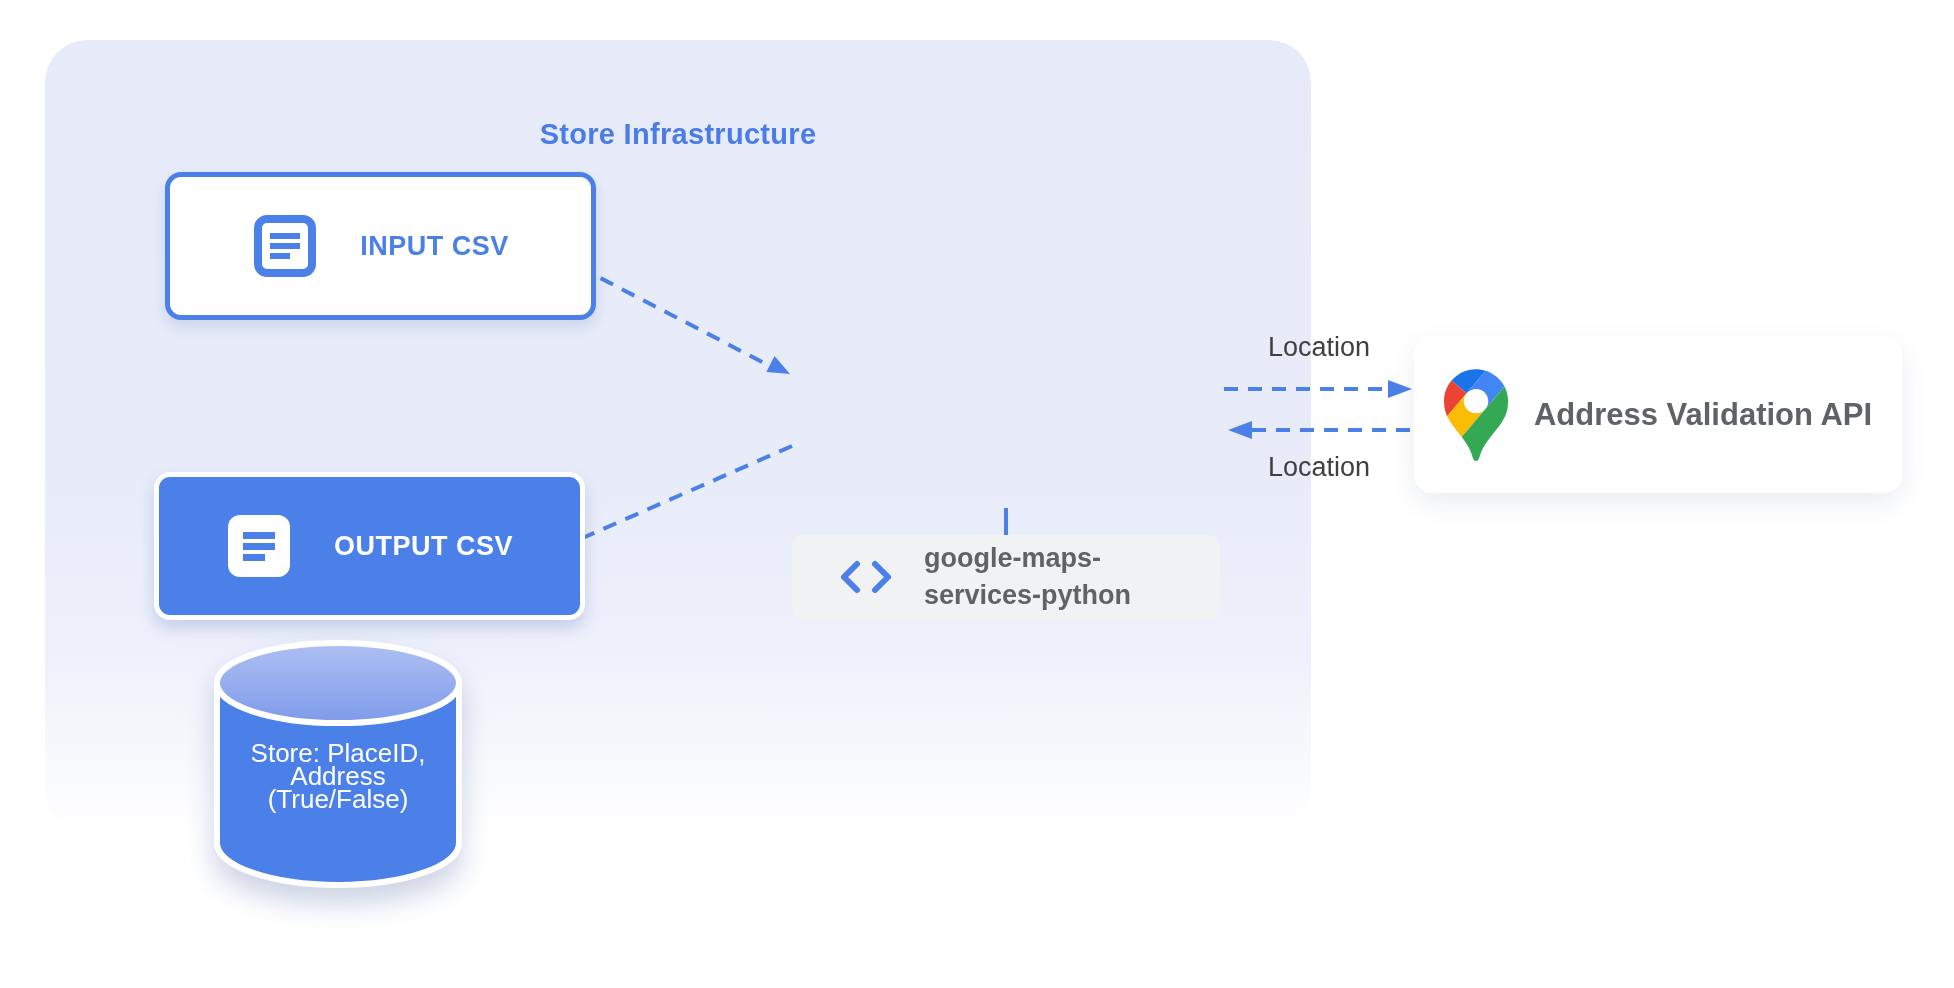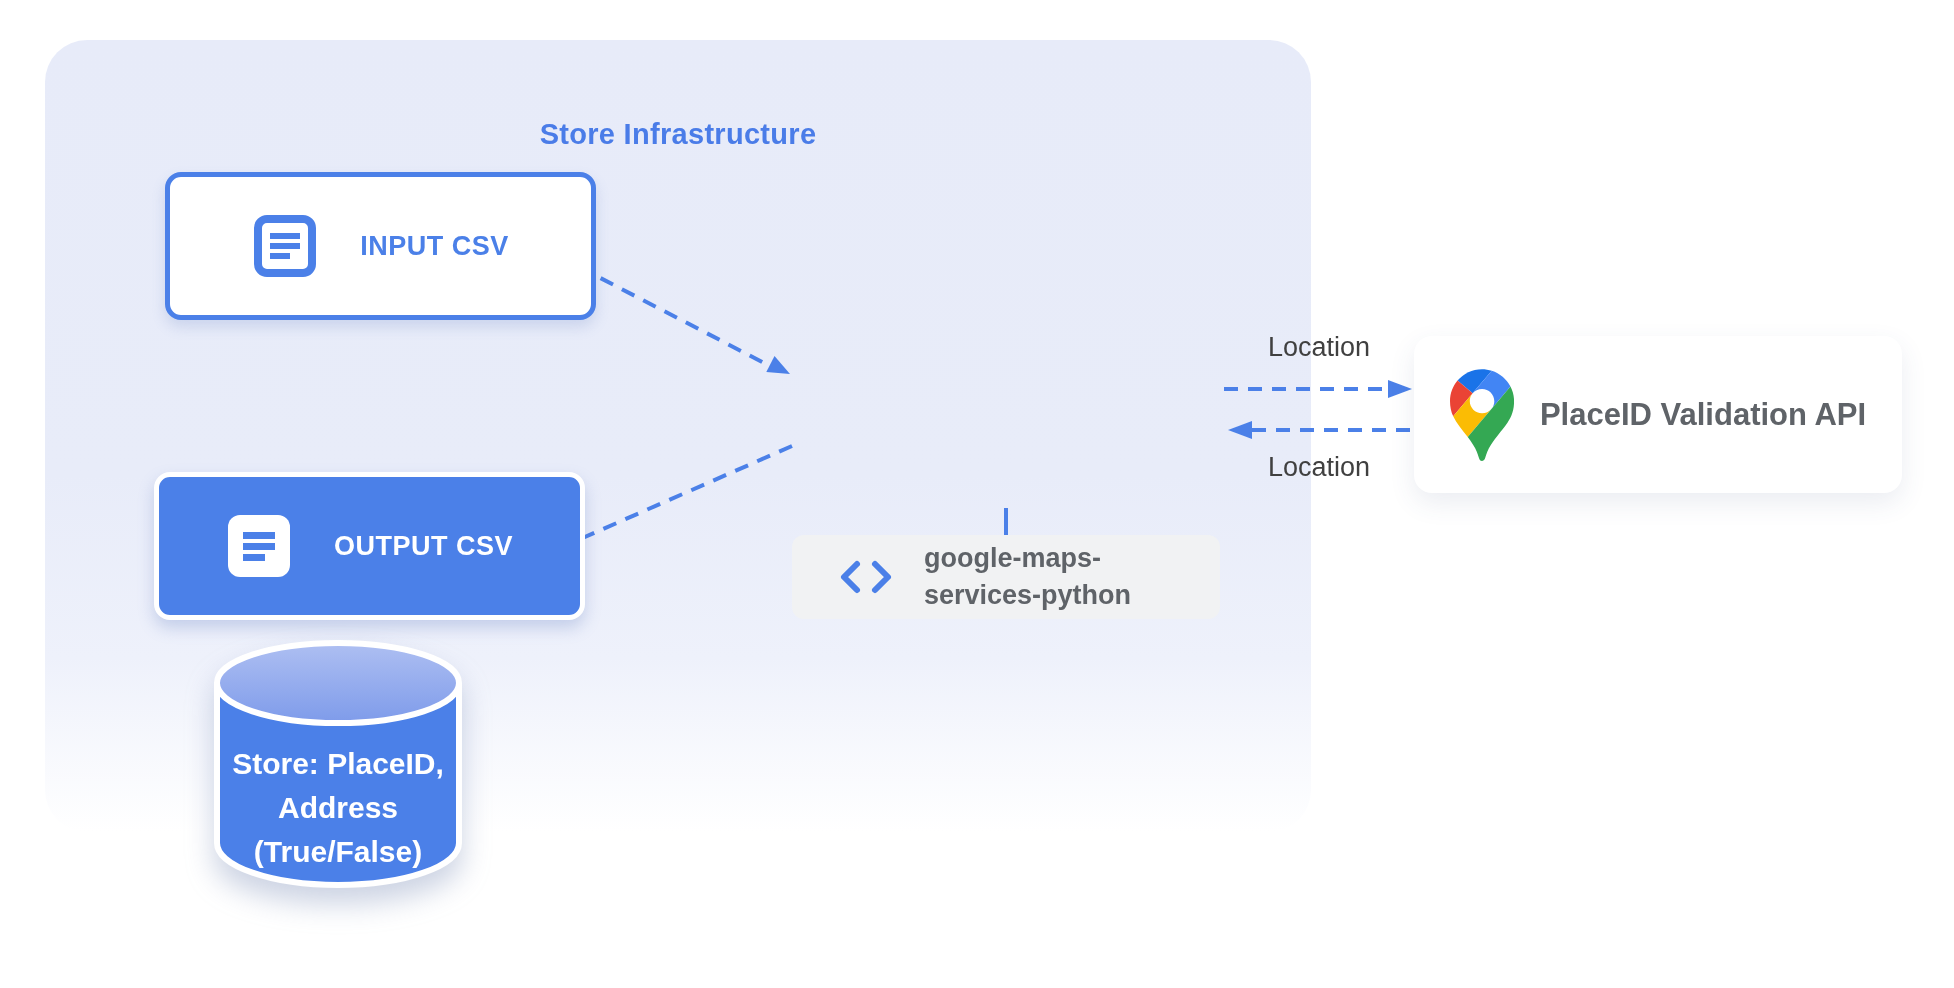--- a/index.html
+++ b/index.html
@@ -34,21 +34,21 @@
     background:#4b80e8; border:5px solid #ffffff; border-radius:16px;
     gap:42px; box-shadow:0 8px 16px rgba(90,118,190,0.28);margin-left:32px;
   }
   .output-box .lbl { color:#ffffff; font-size:27px; font-weight:bold; letter-spacing:0.5px; }
 
   
   .cylinder { position:absolute; left:210px; top:638px; width:256px; height:258px;
               filter:drop-shadow(0 16px 14px rgba(110,130,175,0.35)); }
   .cyl-text {
     position:absolute; left:0; right:0; top:104px; text-align:center;
-    color:#ffffff; font-size:30px; font-weight:bold; line-height:44px;
+    color:#ffffff; font-size:26px; font-weight:normal; line-height:23px;
     white-space:pre-line;
   }
 
   
   .script-box {
     left:792px; top:310px; width:428px; height:198px;
     background:#f1f2f3; border-radius:18px;
   }
   .script-box .lbl {
     color:#5f6368; font-size:32px; font-weight:bold; line-height:46px;
@@ -168,19 +168,19 @@
   <div class="node api-box">
     <span class="icon">
       <svg width="64" height="92" viewBox="0 0 92.3 132.3">
         <path fill="#1a73e8" d="M60.2 2.2C55.8.8 51 0 46.1 0 32 0 19.3 6.4 10.8 16.5l21.8 18.3L60.2 2.2z"></path>
         <path fill="#ea4335" d="M10.8 16.5C4.1 24.5 0 34.9 0 46.1c0 8.7 1.7 15.7 4.6 22l28-33.3-21.8-18.3z"></path>
         <path fill="#4285f4" d="M46.2 28.5c9.8 0 17.7 7.9 17.7 17.7 0 4.3-1.6 8.3-4.2 11.4 0 0 13.9-16.6 27.5-32.7-5.6-10.8-15.3-19-27-22.7L32.6 34.8c3.3-3.8 8.1-6.3 13.6-6.3"></path>
         <path fill="#fbbc04" d="M46.2 63.8c-9.8 0-17.7-7.9-17.7-17.7 0-4.3 1.5-8.3 4.1-11.3l-28 33.3c4.8 10.6 12.8 19.2 21 29.9l34.1-40.5c-3.3 3.9-8.1 6.3-13.5 6.3"></path>
         <path fill="#34a853" d="M59.1 109.2c15.4-24.1 33.3-35 33.3-63 0-7.7-1.9-14.9-5.2-21.3L25.6 98c2.6 3.4 5.3 7.3 7.9 11.3 9.4 14.5 6.8 23.1 12.8 23.1s3.4-8.7 12.8-23.2"></path>
       </svg>
     </span>
-    <span class="lbl">PlaceID Validation API</span>
+    <span class="lbl">Address Validation API</span>
   </div>
 
   <div class="edge-label label-location">Location</div>
   <div class="edge-label label-placeid">Location</div>
 
 </div>
 
 </body></html>

